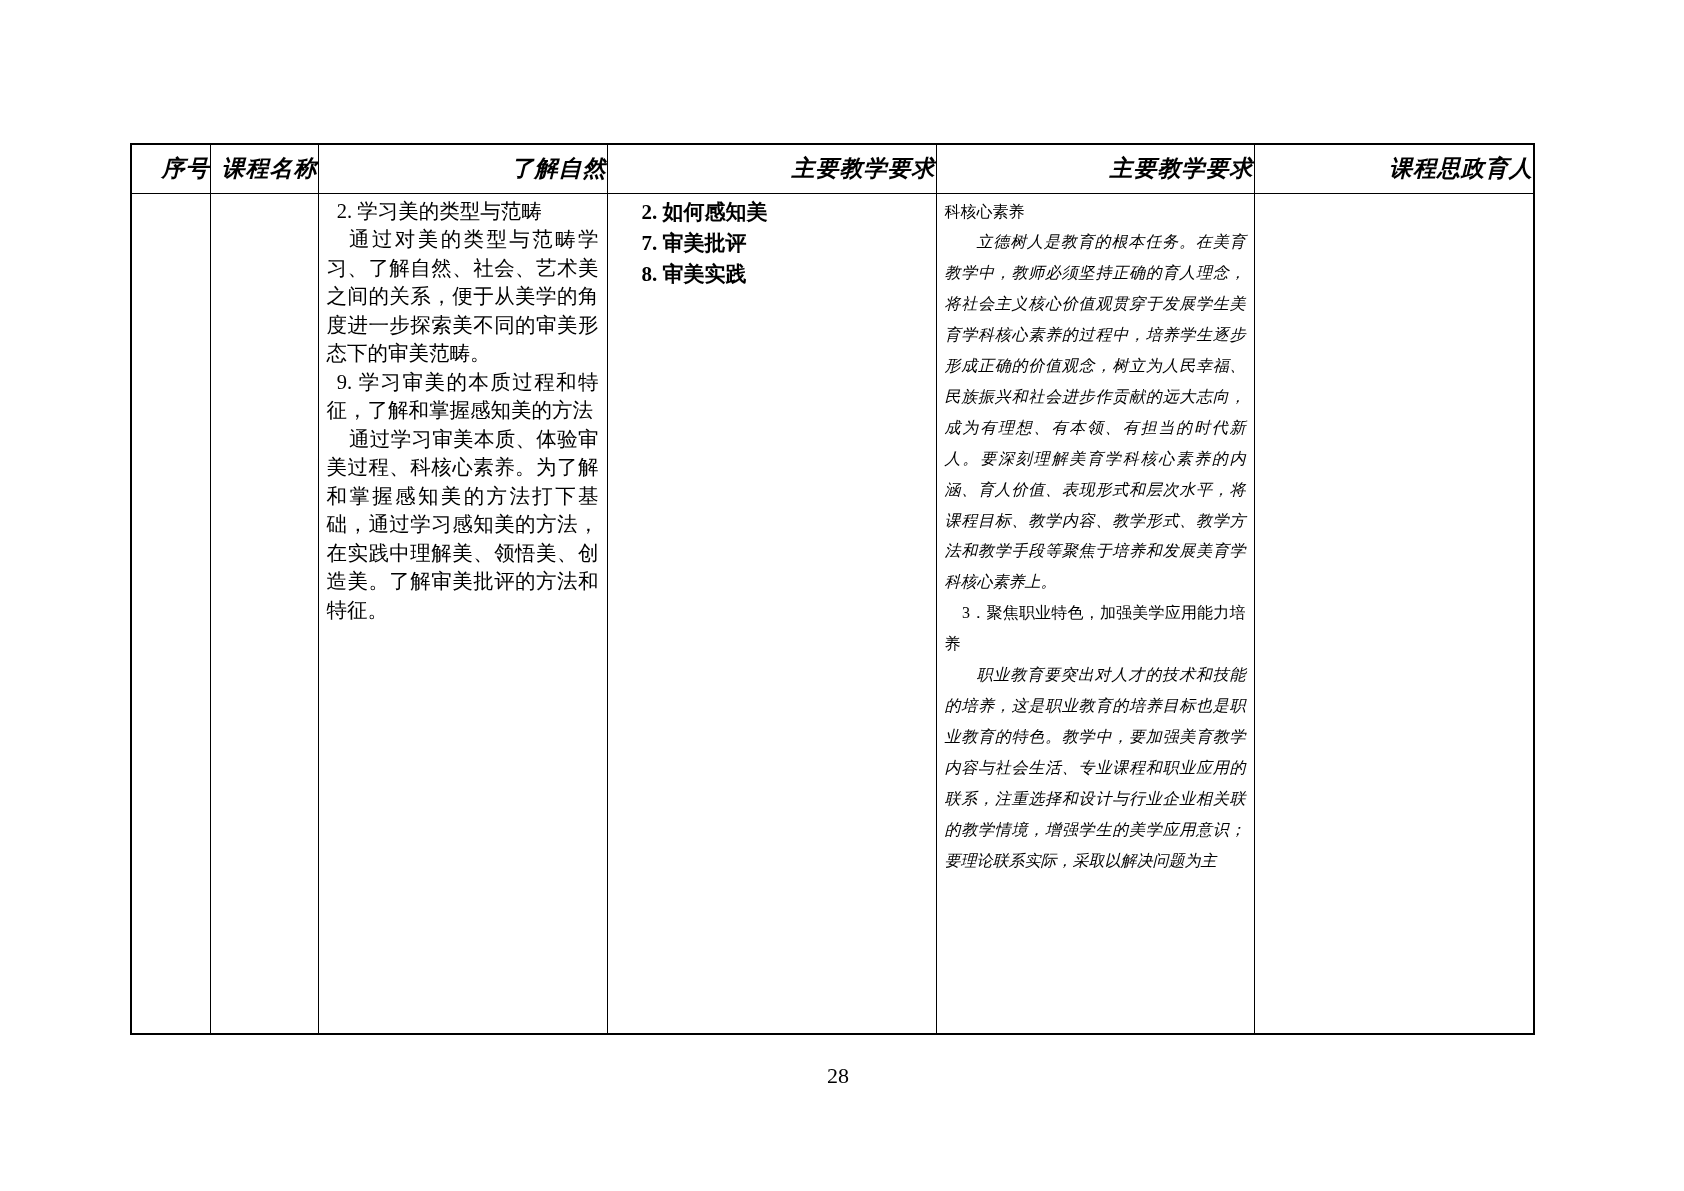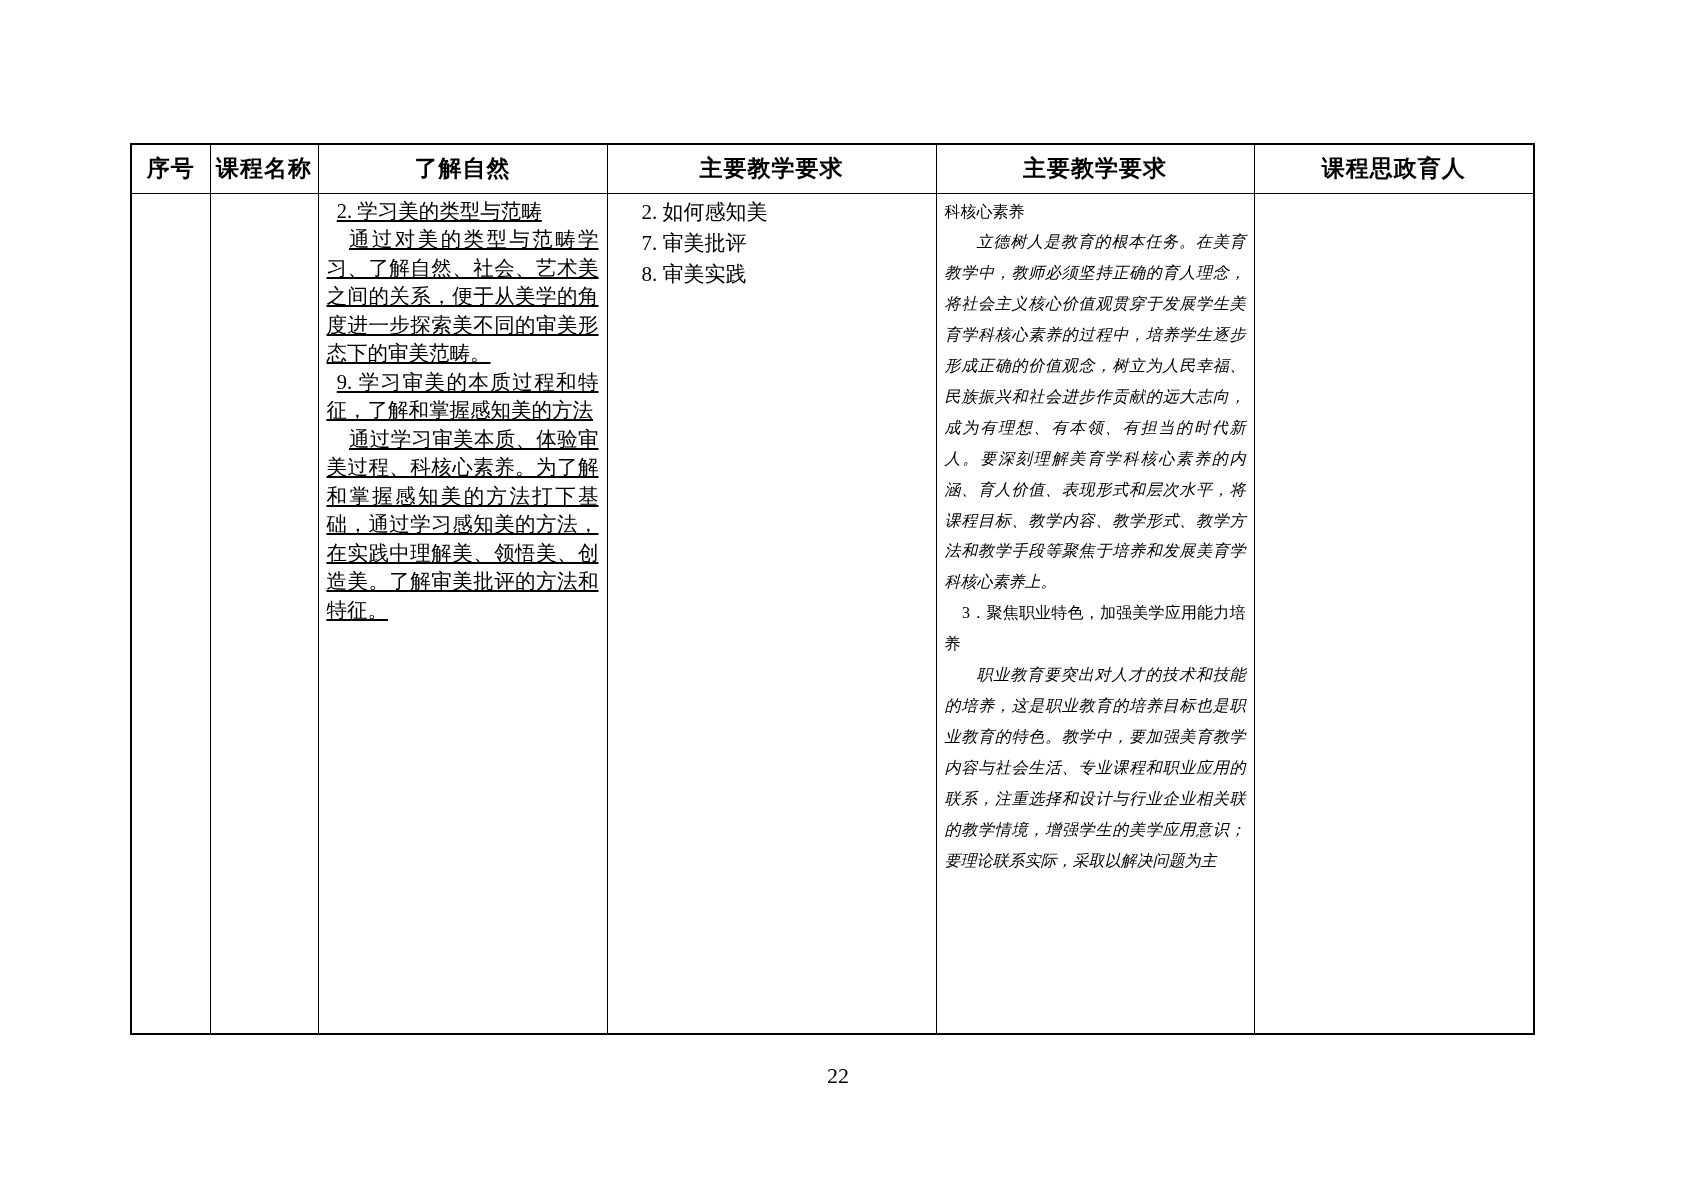--- a/index.html
+++ b/index.html
@@ -24,40 +24,41 @@
     border: 2.5px solid #000000;
   }
   table.doc-table th, table.doc-table td {
     border: 1.5px solid #000000;
     vertical-align: top;
     overflow: hidden;
   }
   table.doc-table th {
     height: 49px;
     vertical-align: middle;
-    text-align: center;
+    text-align: right;
     font-family: "Liberation Sans", "DejaVu Sans", sans-serif;
     font-weight: 700;
     font-size: 23px;
     letter-spacing: 1px;
+    font-style: italic;
   }
   table.doc-table td {
     height: 841px;
     padding: 3px 8px;
   }
   
   td.c-objectives p {
     font-size: 20.5px;
     line-height: 28.5px;
-    text-decoration: underline;
   }
   td.c-content .content-item {
     font-size: 21px;
     line-height: 31px;
     padding-left: 26px;
+    font-weight: bold;
   }
   td.c-requirements p {
     font-size: 16px;
     line-height: 30.9px;
   }
   .just {
     text-align: justify;
     text-justify: inter-character;
   }
   .ti0  { text-indent: 0; }
@@ -117,15 +118,15 @@
           <p class="just ti0">科核心素养</p>
           <p class="just ti2">立德树人是教育的根本任务。在美育教学中，教师必须坚持正确的育人理念，将社会主义核心价值观贯穿于发展学生美育学科核心素养的过程中，培养学生逐步形成正确的价值观念，树立为人民幸福、民族振兴和社会进步作贡献的远大志向，成为有理想、有本领、有担当的时代新人。要深刻理解美育学科核心素养的内涵、育人价值、表现形式和层次水平，将课程目标、教学内容、教学形式、教学方法和教学手段等聚焦于培养和发展美育学科核心素养上。</p>
           <p class="just ti1">3．聚焦职业特色，加强美学应用能力培养</p>
           <p class="just ti2">职业教育要突出对人才的技术和技能的培养，这是职业教育的培养目标也是职业教育的特色。教学中，要加强美育教学内容与社会生活、专业课程和职业应用的联系，注重选择和设计与行业企业相关联的教学情境，增强学生的美学应用意识；要理论联系实际，采取以解决问题为主</p>
         </td>
         <td class="c-ideology"></td>
       </tr>
     </tbody>
   </table>
 
-  <div class="page-number">22</div>
+  <div class="page-number">28</div>
 
 </div>
 
 </body></html>

